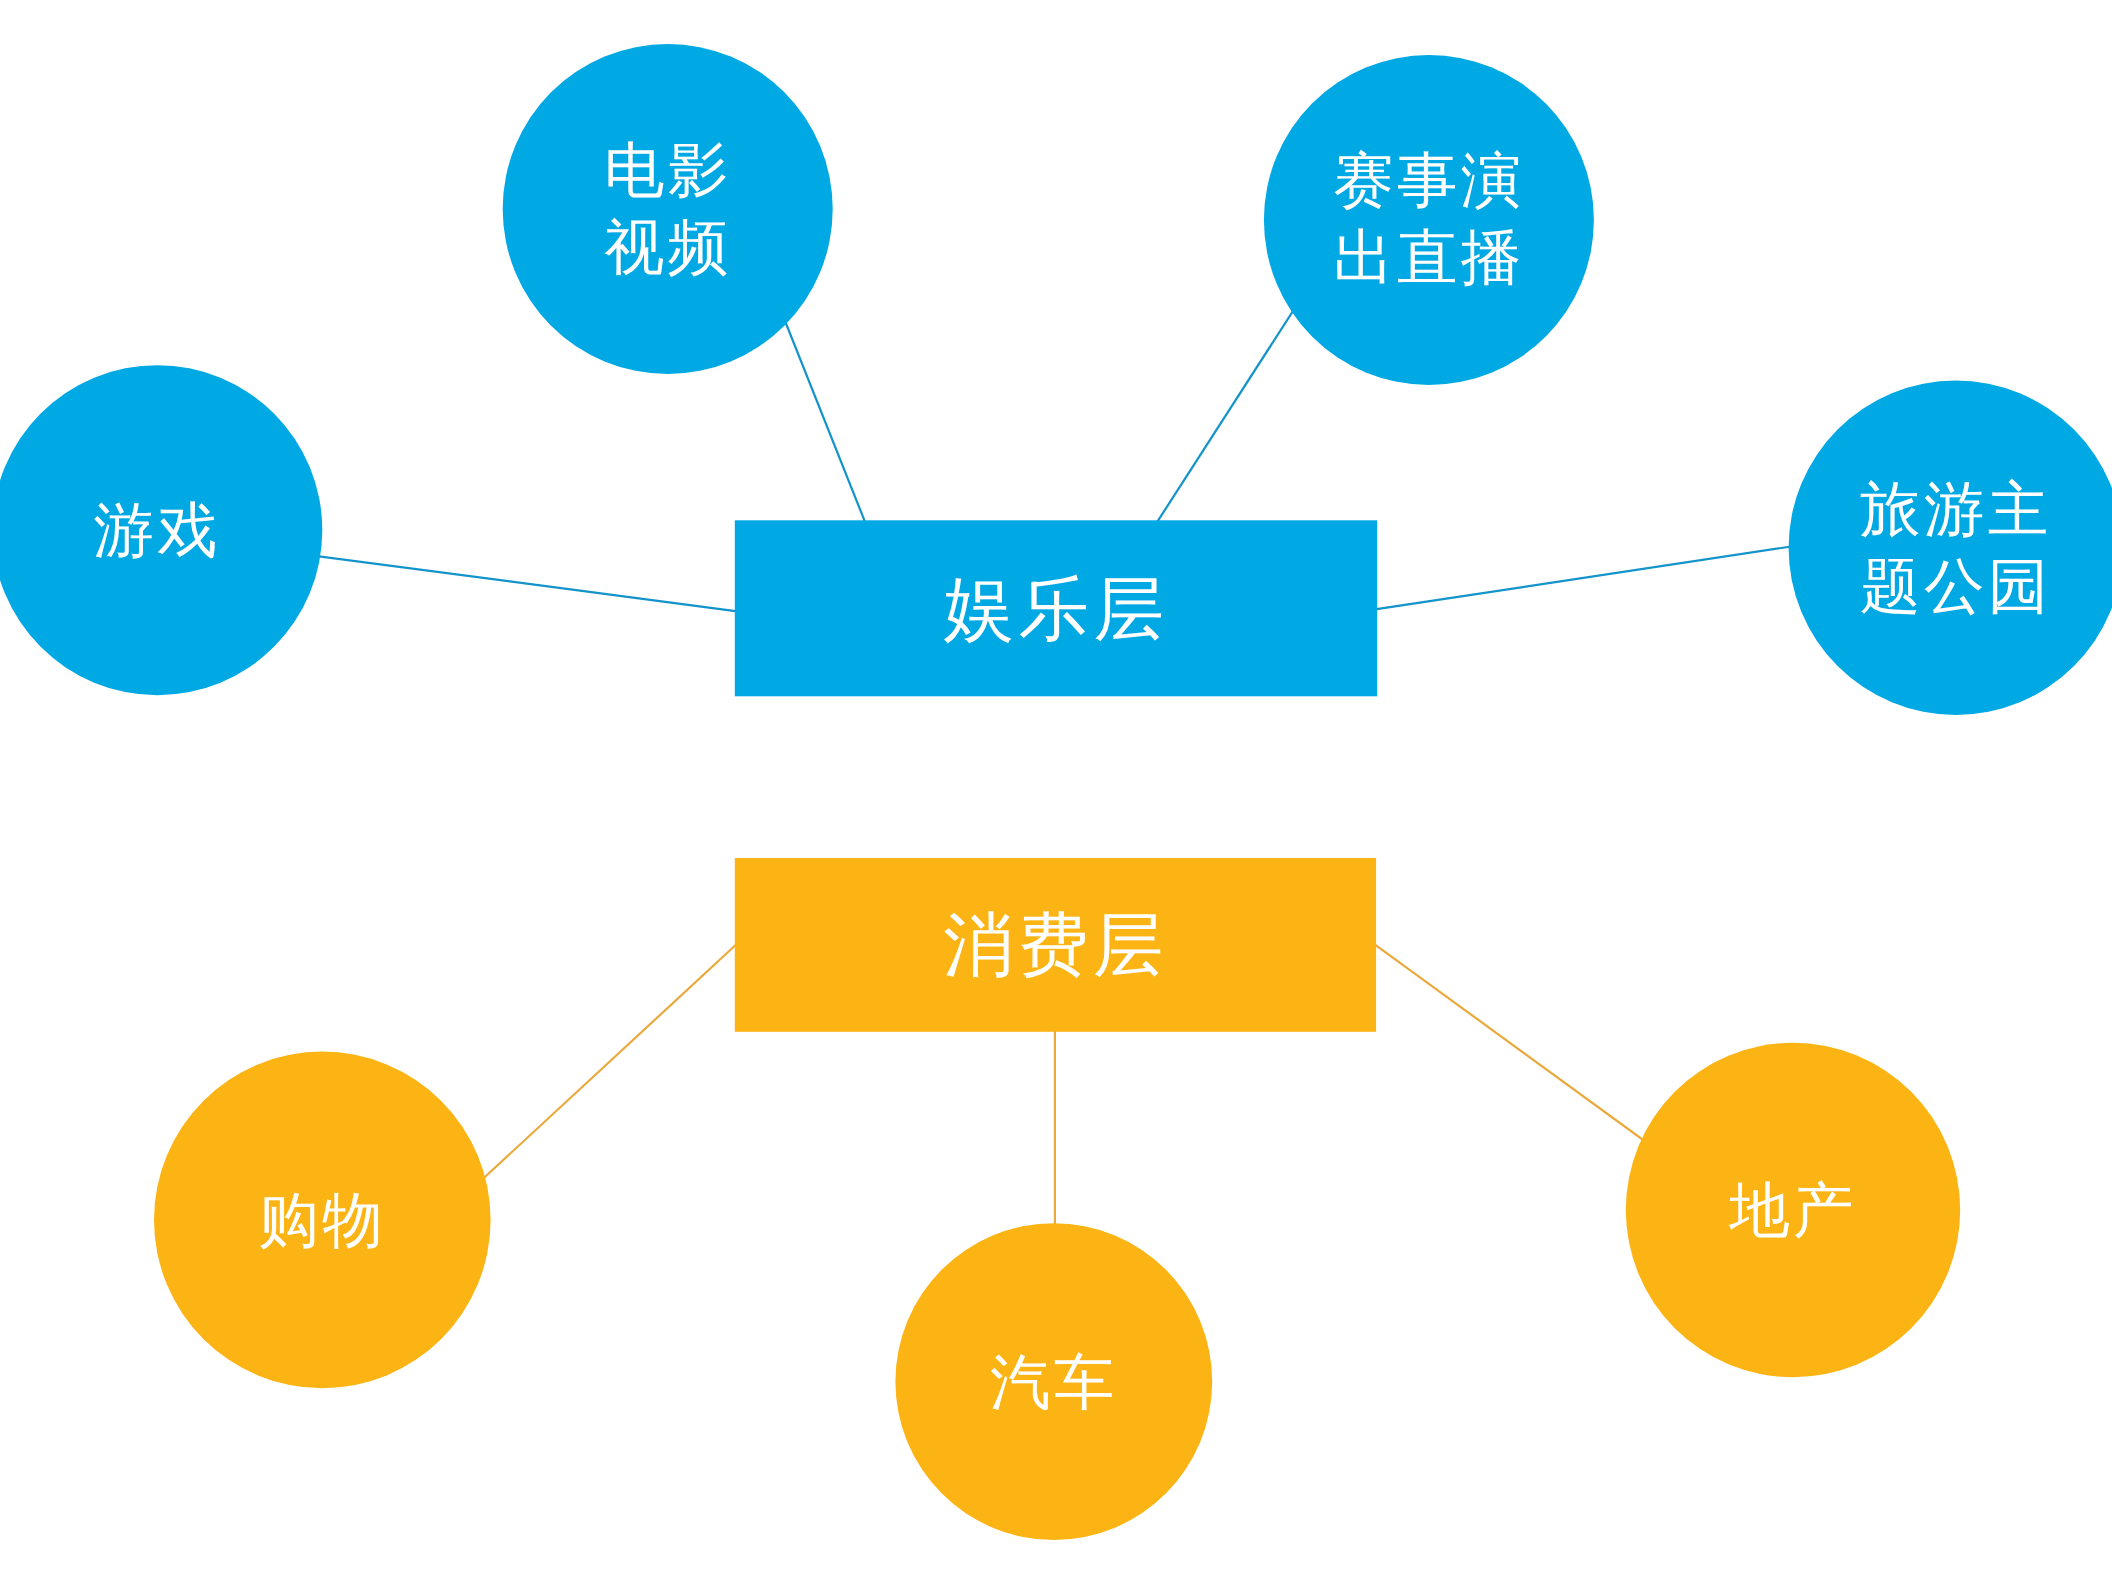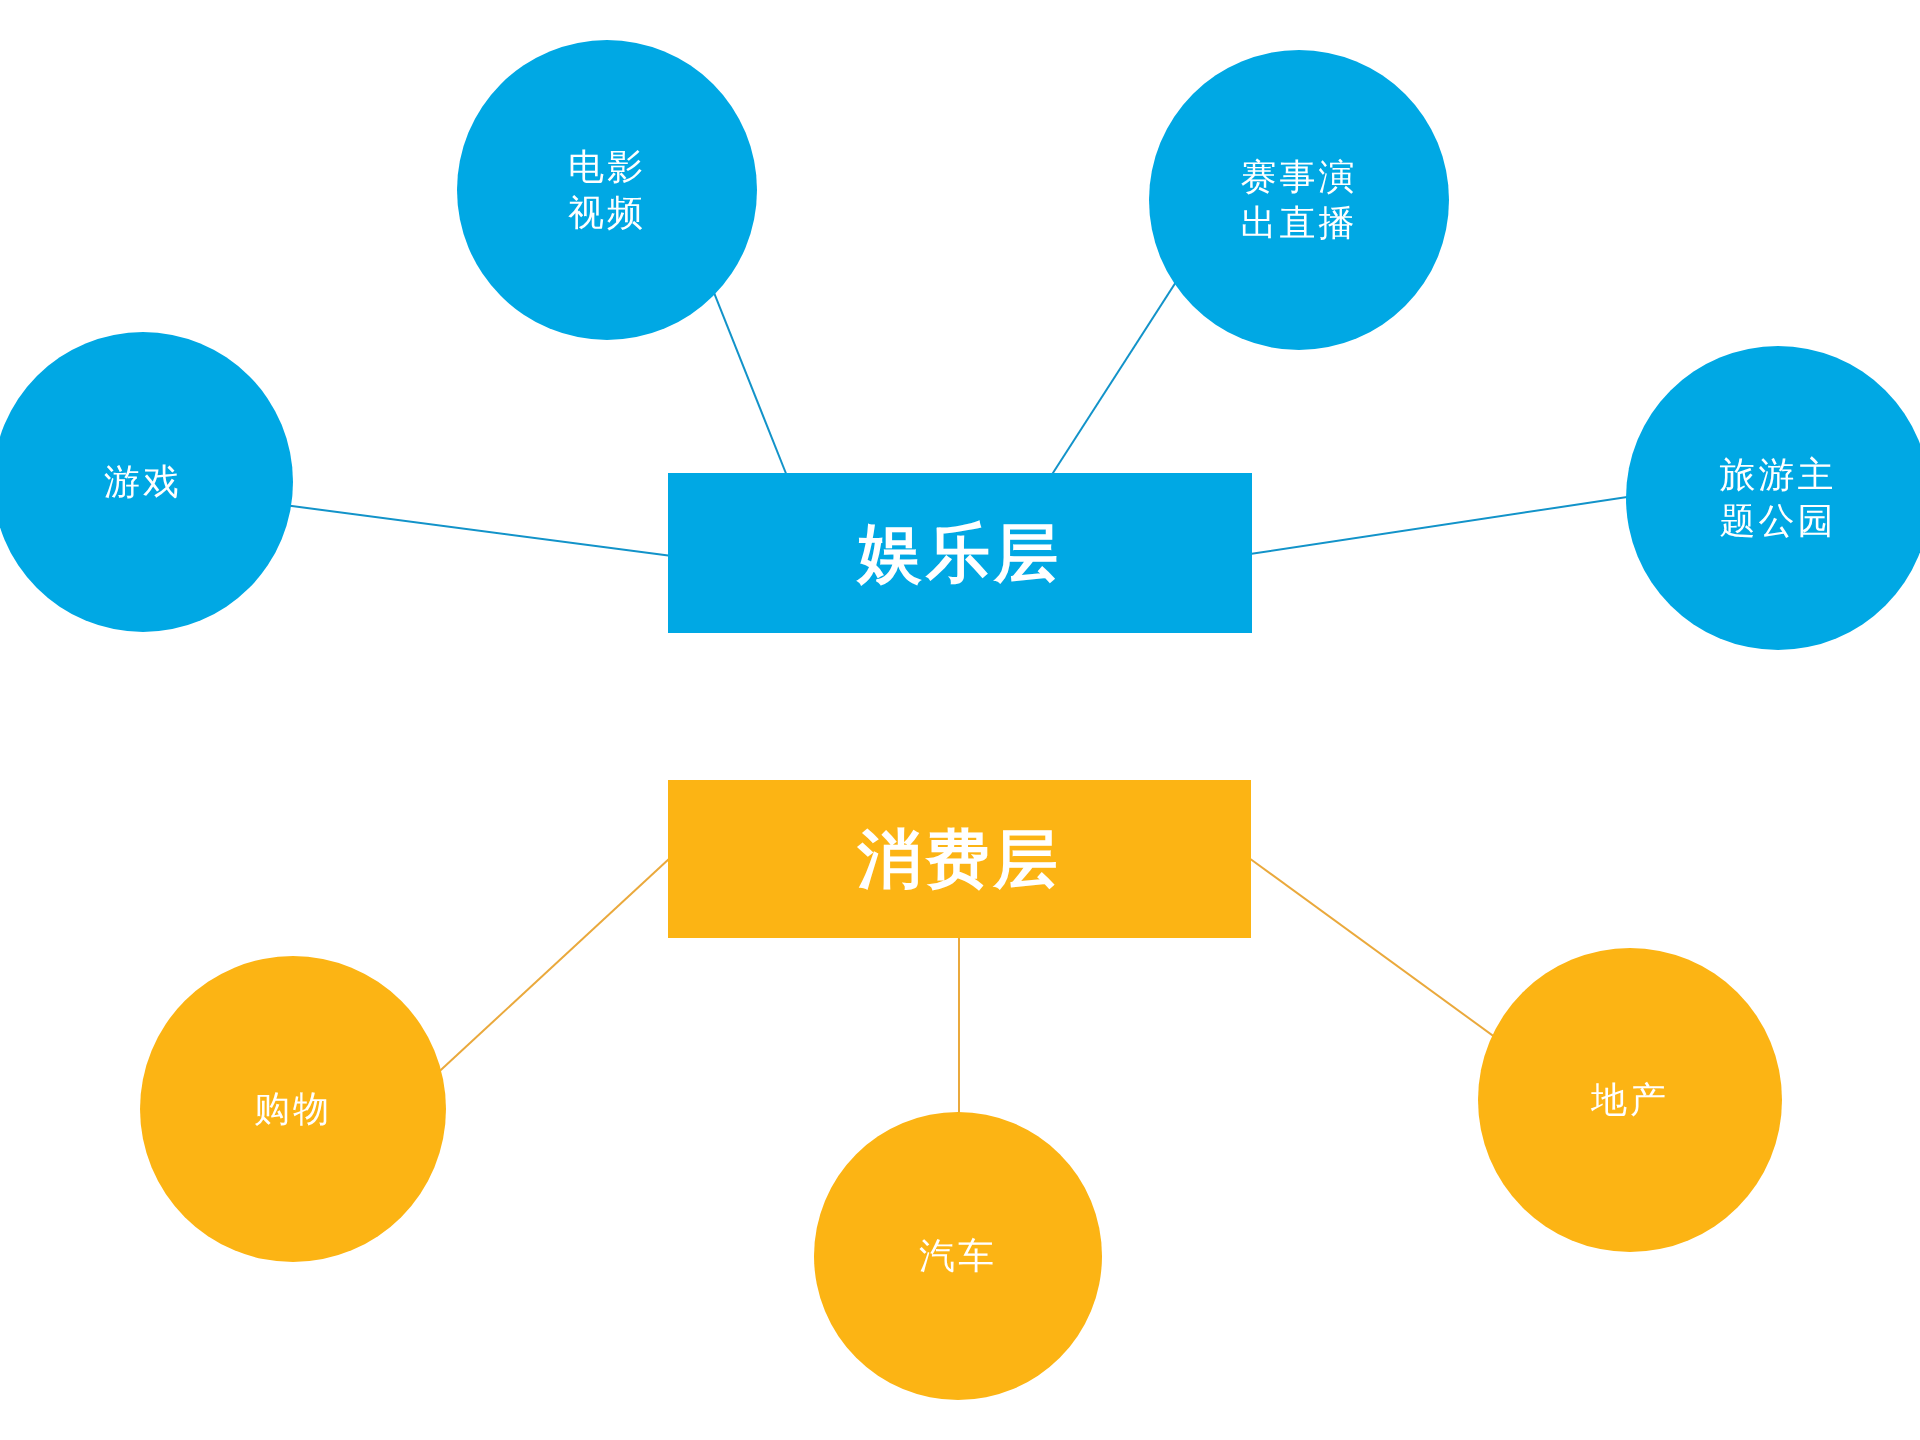--- a/index.html
+++ b/index.html
@@ -30,39 +30,39 @@
   .ln-blue   { stroke: var(--blue-line, #1293c9);  stroke-width: 2; }
   .ln-orange { stroke: var(--orange-line, #eaa93c); stroke-width: 2; }
 
   .layer-box {
     position: absolute;
     display: flex;
     align-items: center;
     justify-content: center;
     color: #ffffff;
     font-size: 64px;
-    font-weight: 700;
+    font-weight: 400;
     letter-spacing: 4px;
     line-height: 1;
   }
   .layer-box.blue   { background: var(--blue, #00a8e4); }
   .layer-box.orange { background: var(--orange, #fcb414); }
 
   .box-entertainment { left: 668px; top: 473px; width: 584px; height: 160px; }
   .box-consumption   { left: 668px; top: 780px; width: 583px; height: 158px; text-align: center; }
 
   .node {
     position: absolute;
     border-radius: 50%;
     display: flex;
     flex-direction: column;
     align-items: center;
     justify-content: center;
     color: #ffffff;
-    font-size: 36px;
+    font-size: 55px;
     font-weight: 300;
     letter-spacing: 3px;
     line-height: 1.28;
     text-align: center;
   }
   .node.blue   { background: var(--blue, #00a8e4); }
   .node.orange { background: var(--orange, #fcb414); }
   .node span { display: block; }
 
   .n-movie    { left: 457px;  top: 40px;   width: 300px; height: 300px; }

